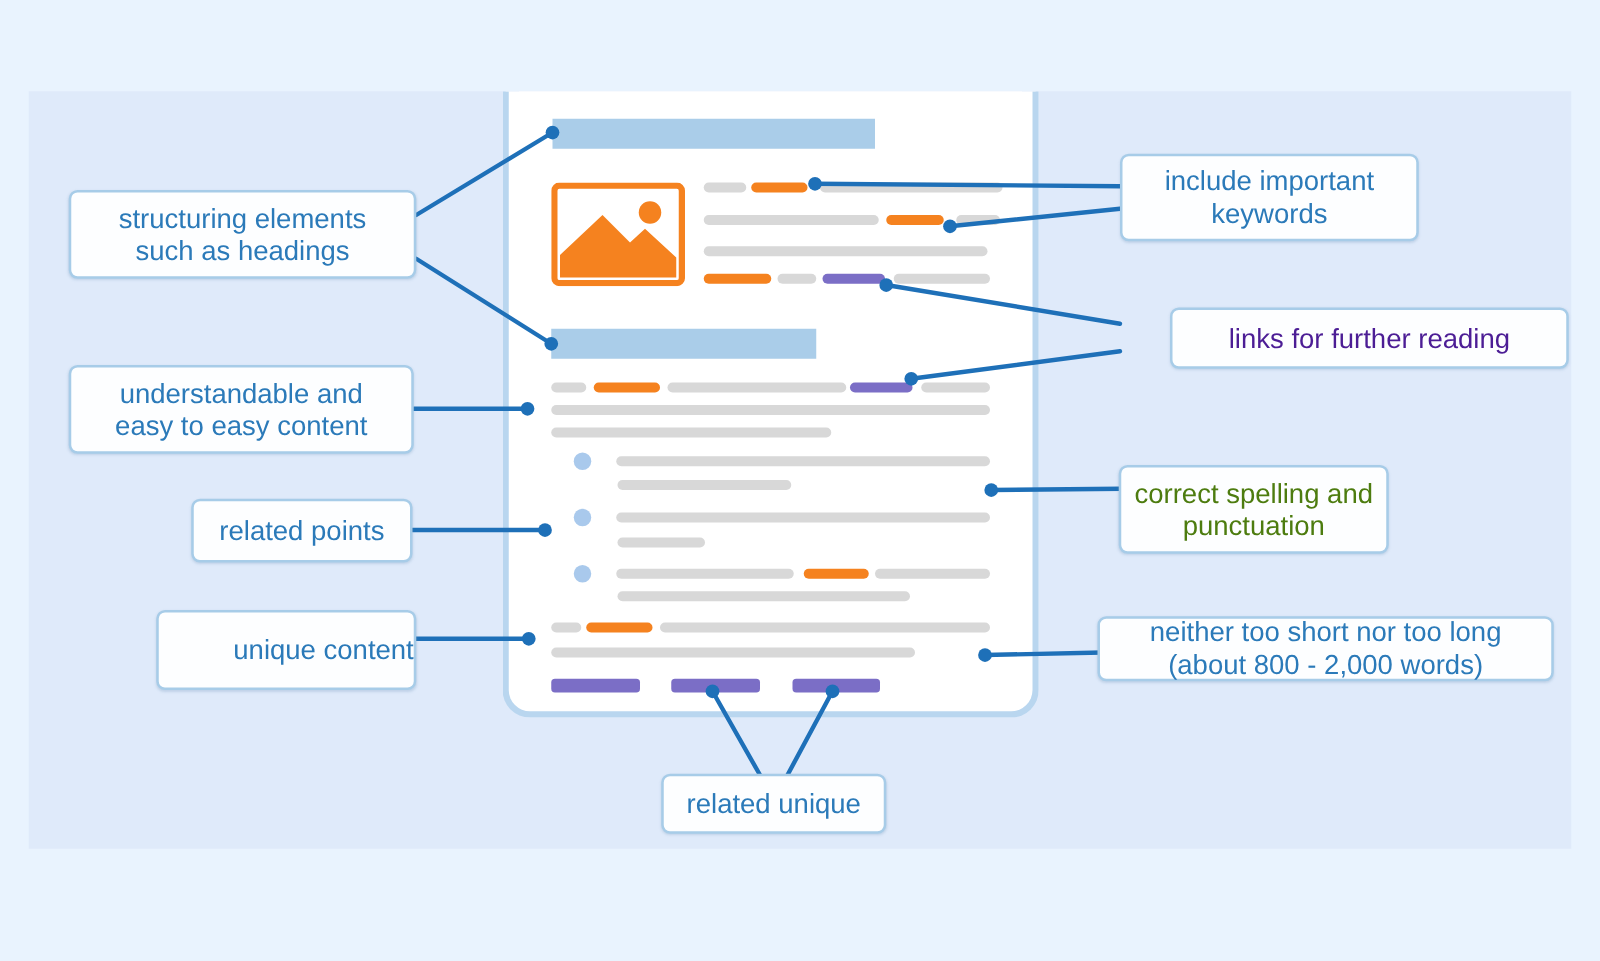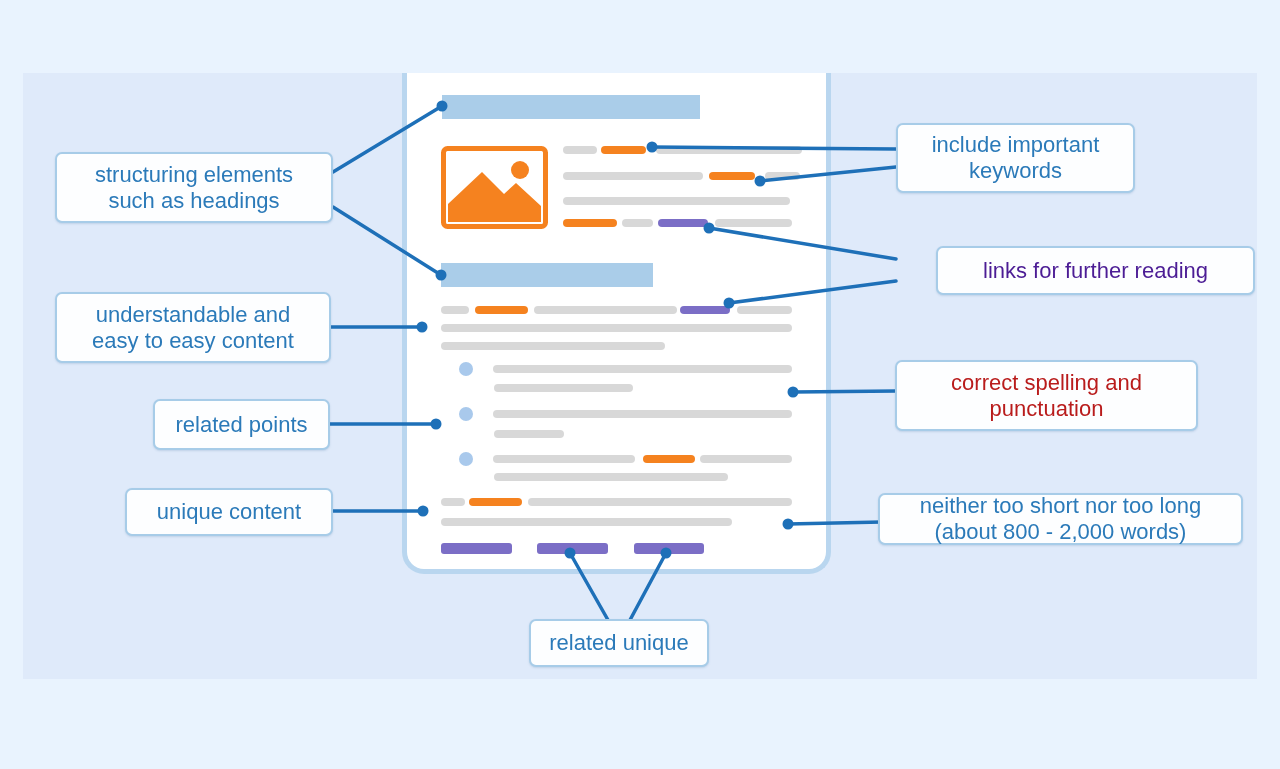--- a/index.html
+++ b/index.html
@@ -117,31 +117,31 @@
     <span>structuring elements
 such as headings</span>
   </div>
   <div class="label" style="left: 55px; top: 292px; width: 276px; height: 71px; color: rgb(43, 122, 185); border-color: rgb(167, 204, 232);">
     <span>understandable and
 easy to easy content</span>
   </div>
   <div class="label" style="left: 153px; top: 399px; width: 177px; height: 51px; color: rgb(43, 122, 185); border-color: rgb(167, 204, 232);">
     <span>related points</span>
   </div>
-  <div class="label" style="left: 125px; top: 488px; width: 208px; height: 48px; color: rgb(43, 122, 185); border-color: rgb(167, 204, 232);">
+  <div class="label" style="left: 125px; top: 488px; width: 208px; height: 64px; color: rgb(43, 122, 185); border-color: rgb(167, 204, 232); justify-content: flex-end;">
     <span>unique content</span>
   </div>
   <div class="label" style="left: 896px; top: 123px; width: 239px; height: 70px; color: rgb(43, 122, 185); border-color: rgb(167, 204, 232);">
     <span>include important
 keywords</span>
   </div>
   <div class="label" style="left: 896px; top: 246px; width: 319px; height: 49px; color: #4c1d95; border-color: rgb(167, 204, 232); margin-left: 40px;">
     <span>links for further reading</span>
   </div>
-  <div class="label" style="left: 895px; top: 360px; width: 303px; height: 71px; color: #b91c1c; border-color: rgb(167, 204, 232);">
+  <div class="label" style="left: 895px; top: 372px; width: 216px; height: 71px; color: #4d7c0f; border-color: rgb(167, 204, 232);">
     <span>correct spelling and
 punctuation</span>
   </div>
   <div class="label" style="left: 878px; top: 493px; width: 365px; height: 52px; color: rgb(43, 122, 185); border-color: rgb(167, 204, 232);">
     <span>neither too short nor too long
 (about 800 - 2,000 words)</span>
   </div>
   <div class="label" style="left: 529px; top: 619px; width: 180px; height: 48px; color: rgb(43, 122, 185); border-color: rgb(167, 204, 232);">
     <span>related unique</span>
   </div>

